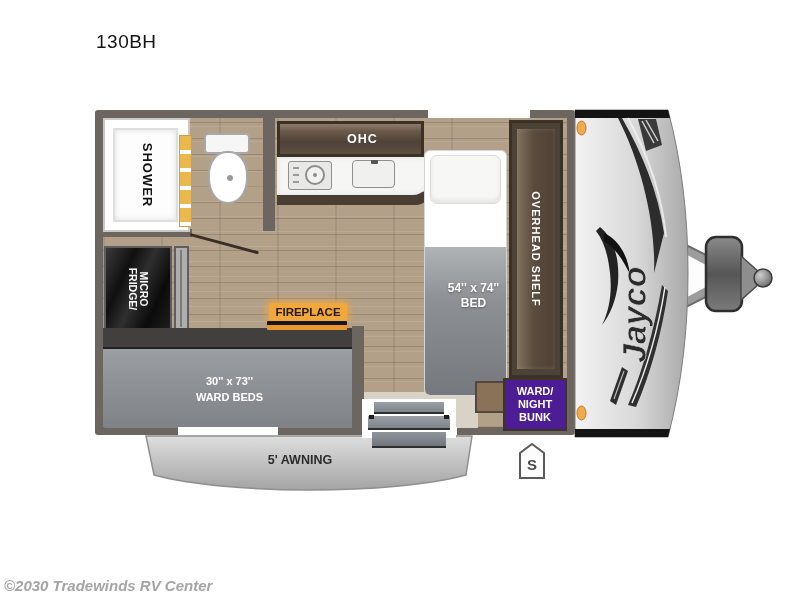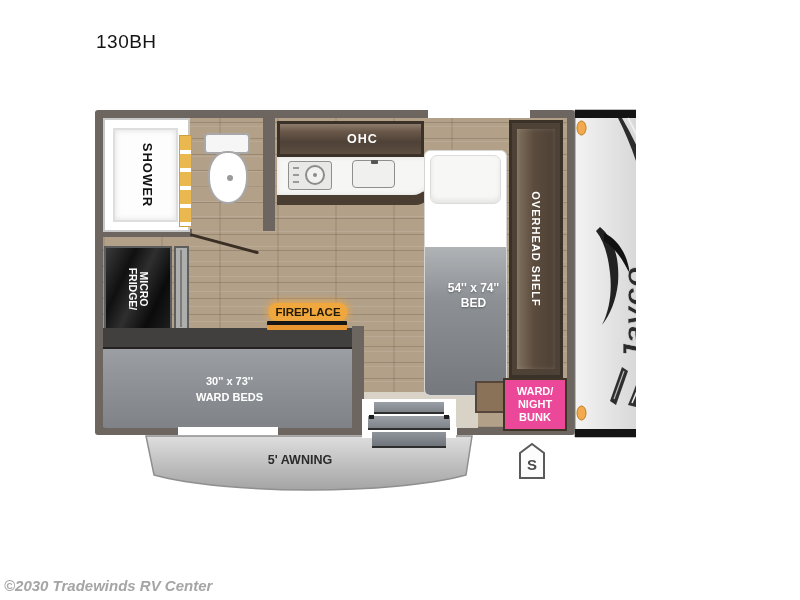--- a/index.html
+++ b/index.html
@@ -1,16 +1,16 @@
 <!DOCTYPE html>
 <html><head>
 <meta charset="utf-8">
 <style>
   html,body{margin:0;padding:0;background:#ffffff;}
-  .stage{position:relative;width:636px;height:600px;background:#fff;overflow:hidden;
+  .stage{position:relative;width:800px;height:600px;background:#fff;overflow:hidden;
          font-family:"Liberation Sans",sans-serif;}
   .abs{position:absolute;}
 
   
   .plan-title{left:96px;top:31px;font-size:19px;color:#141414;letter-spacing:.5px;}
   .copyright{left:4px;top:577px;font-size:15px;font-weight:bold;font-style:italic;color:#a5a5a5;}
 
   
   .body-shell{left:95px;top:110px;width:480px;height:325px;box-sizing:border-box;
     border:8px solid #6d6660;border-radius:3px;
@@ -58,21 +58,21 @@
   .bunk-back{left:103px;top:328px;width:253px;height:21px;background:#42403e;
     border-bottom:2px solid #242220;box-sizing:border-box;}
   .bunk-mattress{left:103px;top:349px;width:253px;height:79px;border-radius:3px;
     background:linear-gradient(180deg,#9b9fa3 0%,#8b8f93 55%,#7f8387 100%);
     color:#fff;font-weight:bold;font-size:11px;text-align:center;line-height:16px;
     display:flex;flex-direction:column;justify-content:center;}
   .bunk-end-wall{left:352px;top:326px;width:12px;height:109px;}
 
   
   .fp-label{left:269px;top:303px;width:78px;height:18px;background:#f0a83e;
-    box-shadow:0 0 7px 2px rgba(240,168,62,.85);border-radius:8px;
+    box-shadow:0 0 7px 2px rgba(240,168,62,.85);border-radius:2px;
     color:#241a09;font-weight:bold;font-size:11.5px;display:flex;align-items:center;justify-content:center;}
   .fp-bar{left:267px;top:321px;width:80px;height:9px;border-radius:1px;
     background:linear-gradient(180deg,#171717 0 45%,#e99530 45% 100%);}
 
   
   .cabinet{box-sizing:border-box;border:3px solid #3a3128;color:#fff;font-weight:bold;
     background:linear-gradient(180deg,#8d7c6a 0%,#6a594a 25%,#4e4136 60%,#5d4e41 100%);
     display:flex;align-items:center;justify-content:center;padding-left:24px;}
   .ohc{left:277px;top:121px;width:147px;height:36px;font-size:12.5px;letter-spacing:1px;}
   .ac{left:430px;top:121px;width:73px;height:31px;font-size:11.5px;}
@@ -101,21 +101,21 @@
     font-weight:bold;font-size:12px;line-height:15px;text-shadow:0 1px 2px rgba(0,0,0,.35);}
   .bed-foot-cab{left:475px;top:381px;width:30px;height:32px;background:#8a7258;
     border:2px solid #55453a;box-sizing:border-box;}
 
   
   .shelf-col{left:509px;top:120px;width:54px;height:258px;box-sizing:border-box;
     border:3px solid #3a3128;background:#4e4135;}
   .shelf-inner{position:absolute;left:5px;top:6px;right:5px;bottom:6px;
     background:linear-gradient(90deg,#80705d,#5a4b3d 45%,#4e4135);box-shadow:inset 0 0 4px rgba(255,255,255,.15);}
   .shelf-label{font-size:11px;letter-spacing:1px;color:#fff;}
-  .ward{left:503px;top:378px;width:64px;height:53px;background:#ec4899;border:2px solid #3f3526;
+  .ward{left:503px;top:378px;width:64px;height:53px;background:#4c1d95;border:2px solid #3f3526;
     box-sizing:border-box;color:#fff;font-weight:bold;font-size:11px;line-height:13px;
     display:flex;flex-direction:column;align-items:center;justify-content:center;}
 
   
   .steps-frame{left:362px;top:399px;width:94px;height:39px;background:#fff;}
   .tread{background:linear-gradient(180deg,#9aa0a5,#7e848a);border-bottom:2px solid #2e2e2e;box-sizing:border-box;}
   .tread1{left:374px;top:402px;width:70px;height:12px;}
   .tread2{left:368px;top:416px;width:82px;height:14px;}
   .tread3{left:372px;top:432px;width:74px;height:16px;background:linear-gradient(180deg,#8f959a,#6f757b);}
   .tab{width:5px;height:4px;background:#1d1d1d;}

